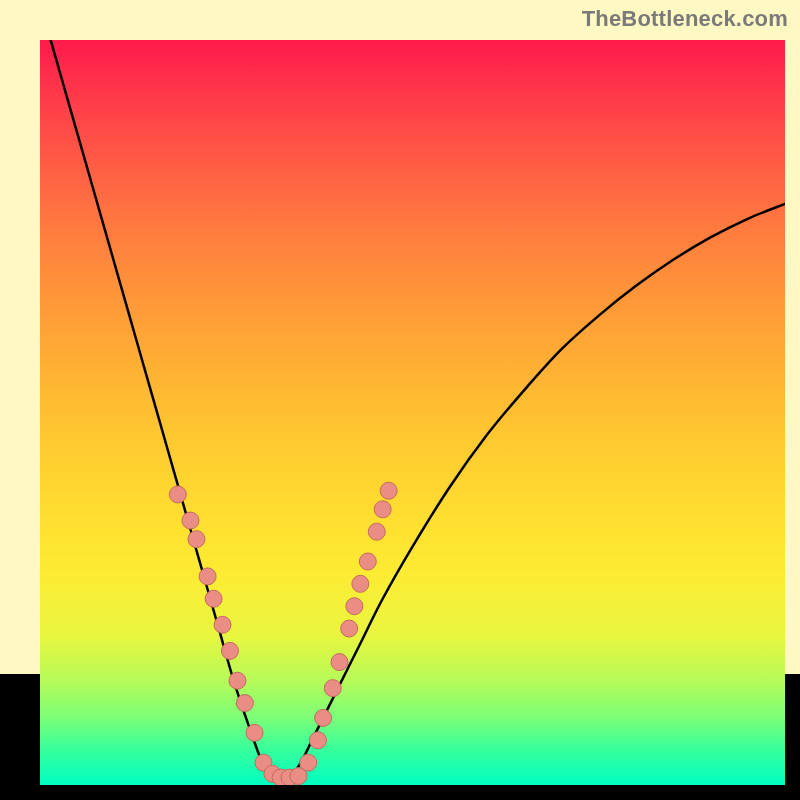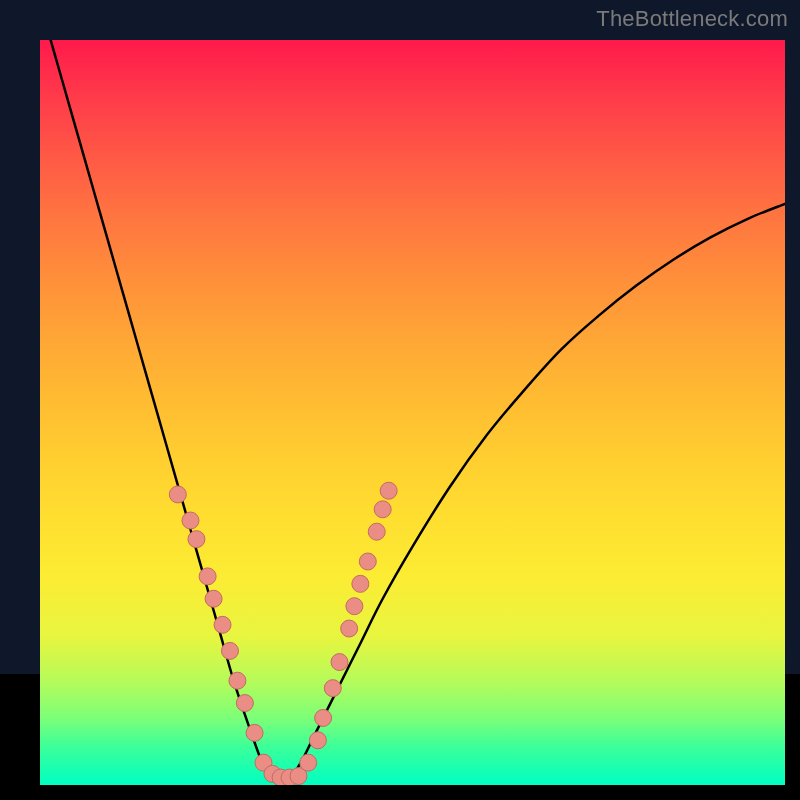--- a/index.html
+++ b/index.html
@@ -8,21 +8,22 @@
     width: 800px;
     height: 800px;
     background: #000;
     overflow: hidden;
     font-family: Arial, Helvetica, sans-serif;
   }
   .frame {
     position: absolute;
     left: 0; top: 0;
     width: 800px; height: 674px;
-    background: #0f172a;
+    background: #fef9c3;
+    font-weight: bold;
   }
   .plot {
     position: absolute;
     left: 40px;
     top: 40px;
     width: 745px;
     height: 745px;
     background: linear-gradient(to bottom,
       #ff1a4b 0%,
       #ff3c4a 8%,

